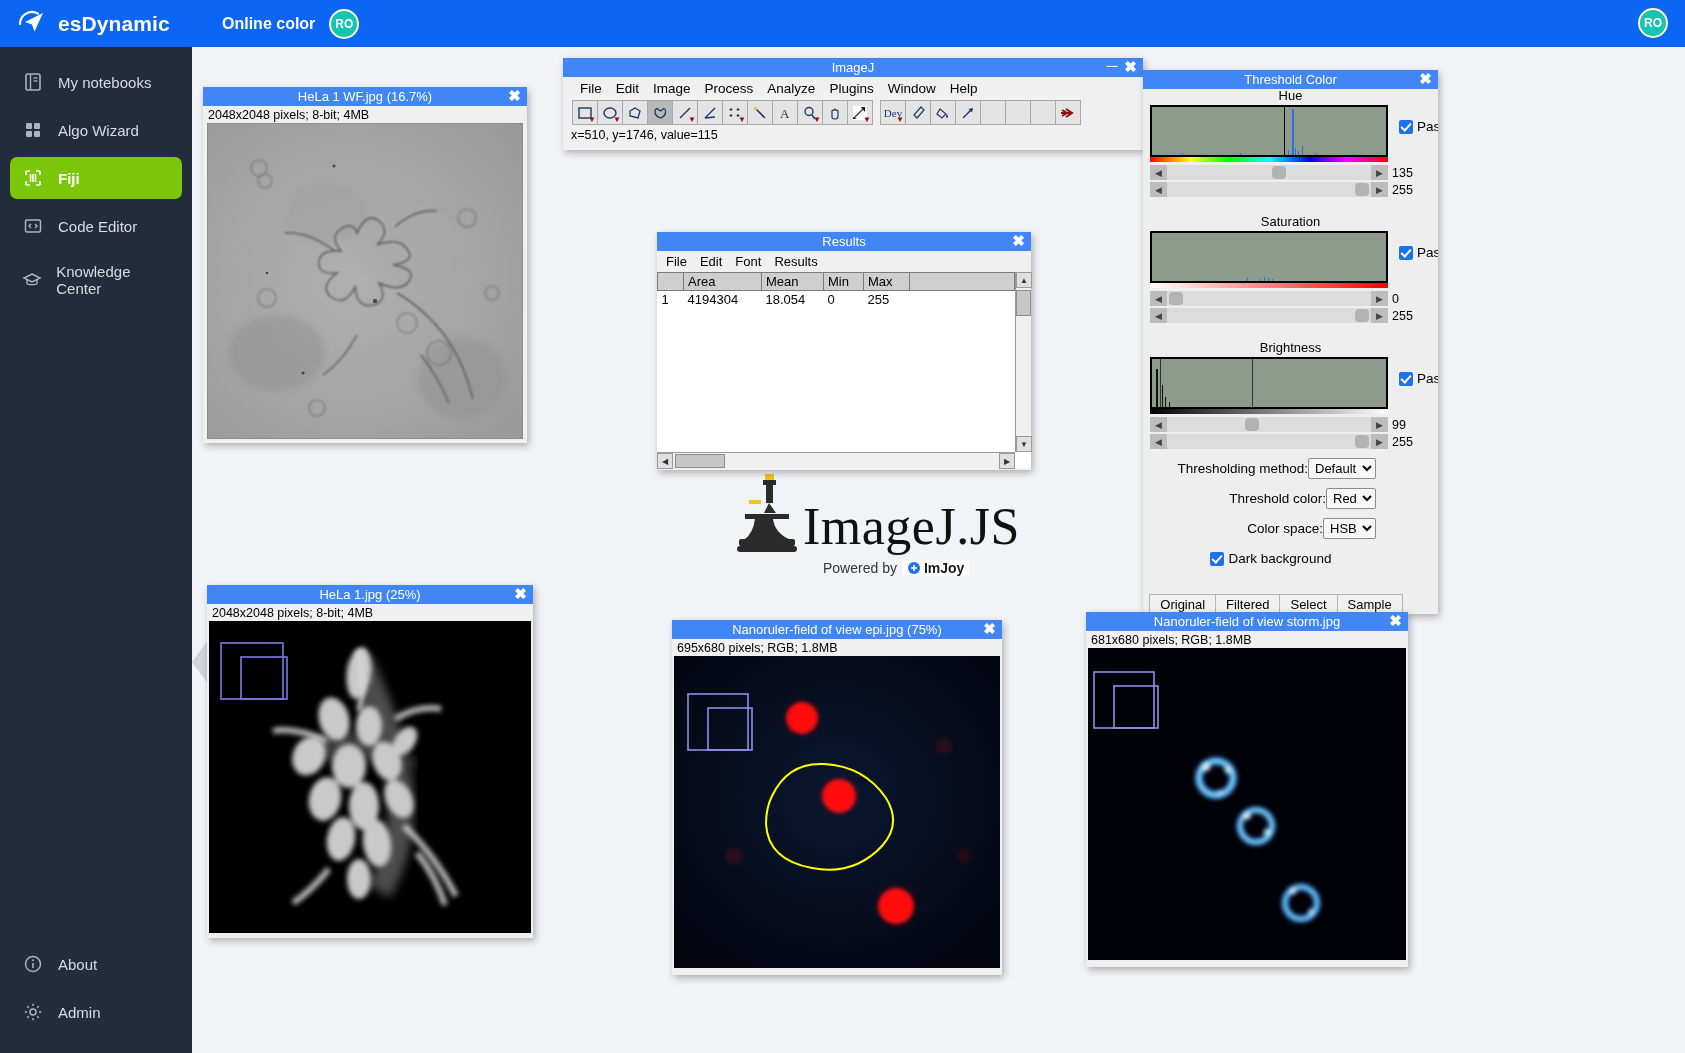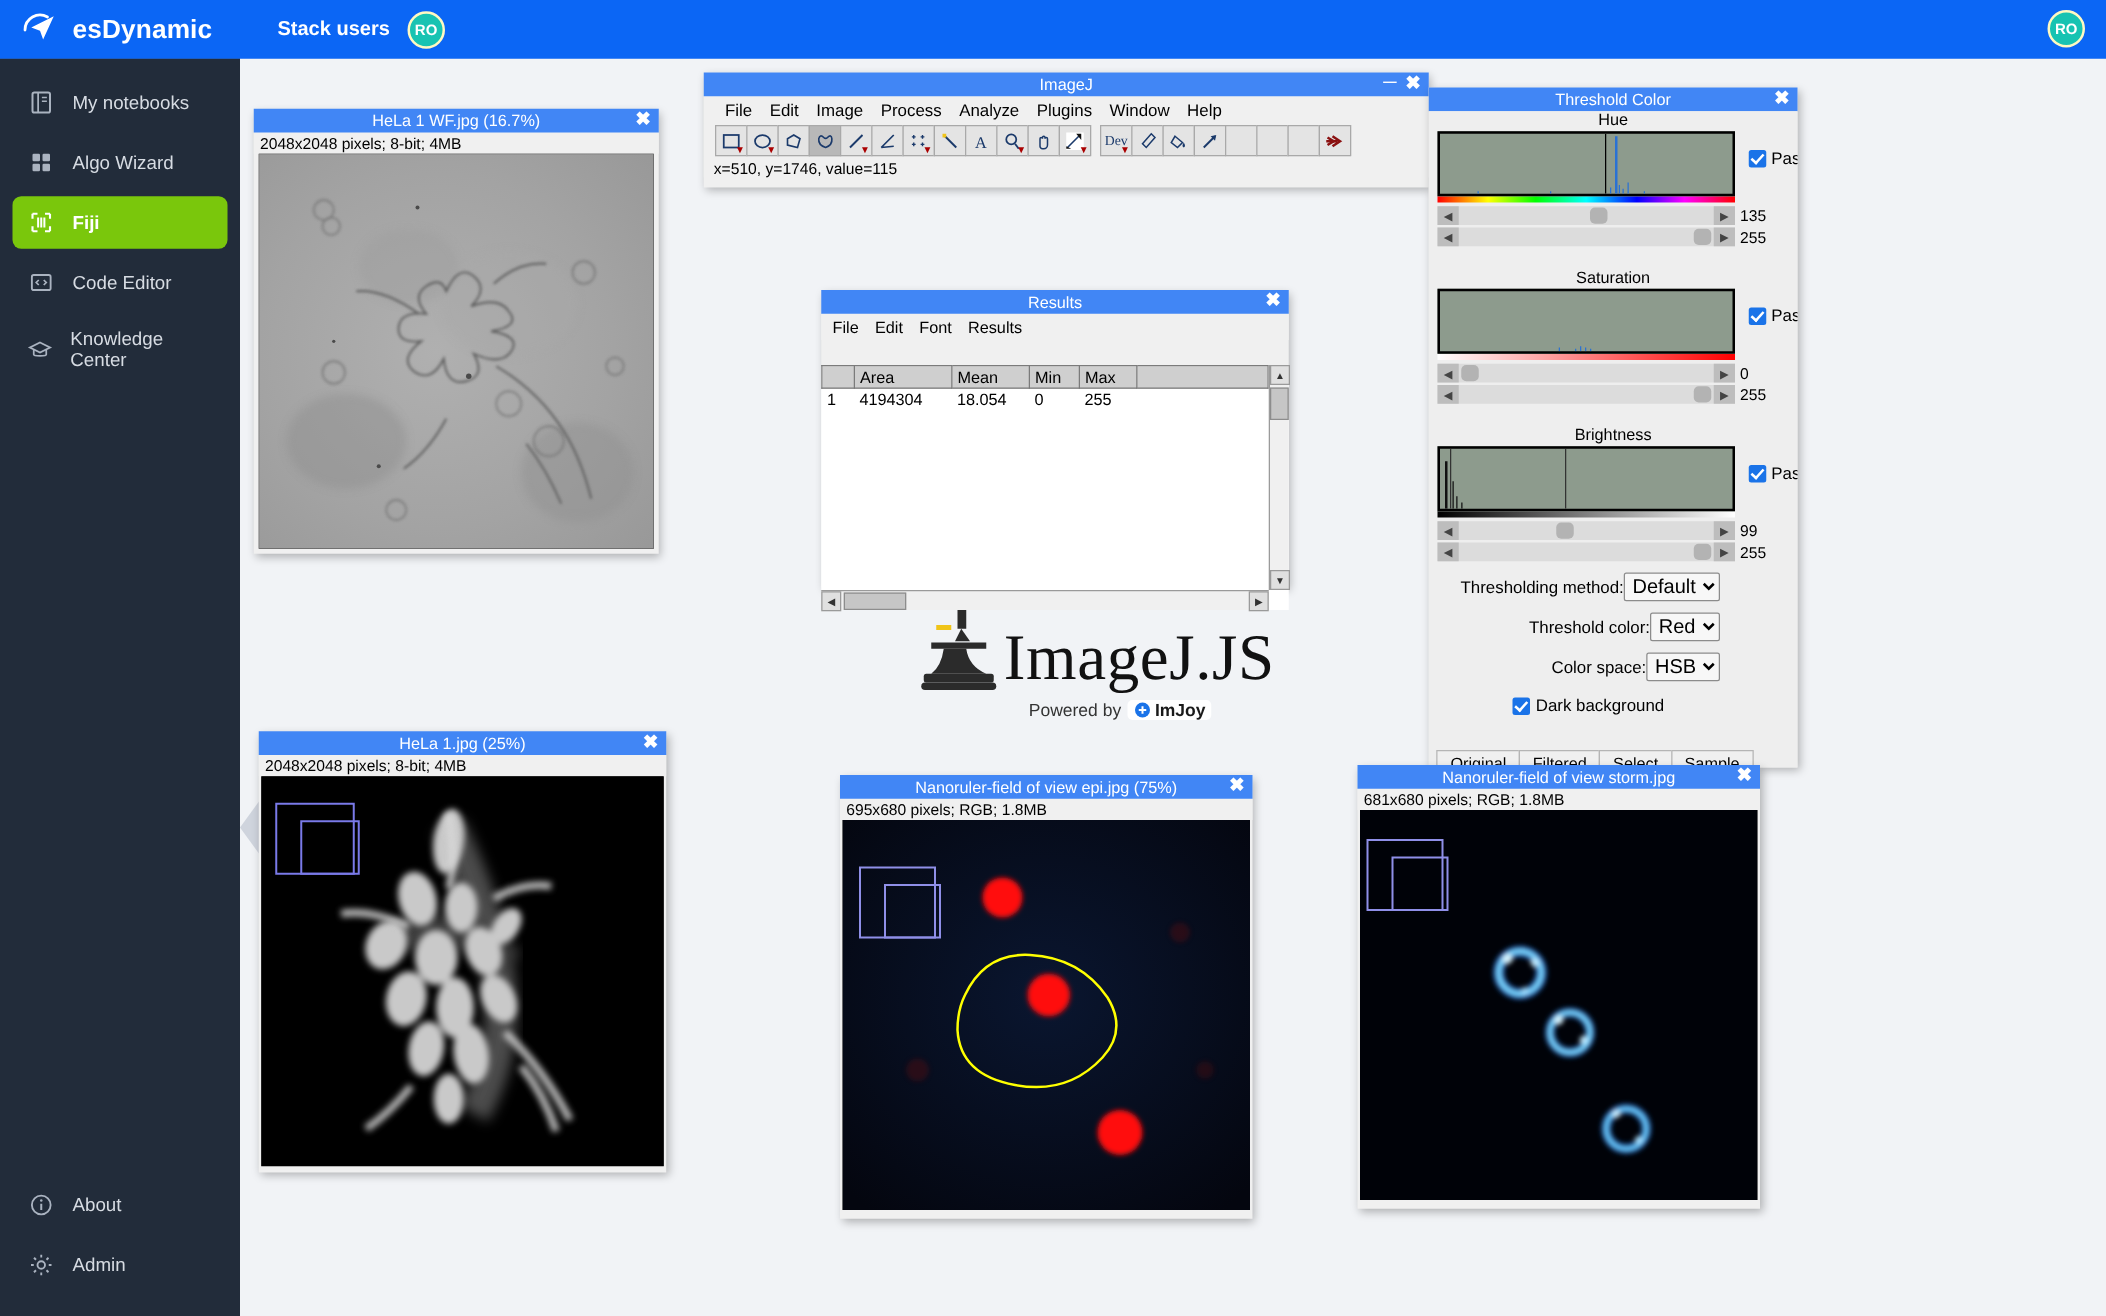--- a/index.html
+++ b/index.html
@@ -94,21 +94,21 @@
   .tbtn.blank{ background:#e4e4e4; }
   .tbtn .tri{ position:absolute; right:1px; bottom:0px; color:#a00; font-size:8px; line-height:8px;}
   #ij-status{
     font-size:12.5px; padding:3px 0 0 8px; color:#000; background:#f0f0f0;
   }
 
   
   #results{ left:657px; top:232px; width:374px; height:238px; }
   #res-menu{ display:flex; font-size:13px; padding:3px 5px 3px 9px; background:#f0f0f0;}
   #res-menu span{ padding:0 9px 0 0; margin-right:4px; cursor:pointer;}
-  #res-body{ position:relative; width:374px; height:196px; background:#fff;margin-top:20px; }
+  #res-body{ position:relative; width:374px; height:196px; background:#fff; }
   table.restab{ border-collapse:collapse; font-size:13px; width:358px; }
   table.restab th{
     background:#cfcfcf; border:1px solid #7b7b7b; font-weight:normal; text-align:left;
     padding:1px 4px; height:18px;
   }
   table.restab td{ padding:1px 4px; height:18px; border:0; font-size:13px;}
   .vscroll{
     position:absolute; right:0; top:0; width:16px; bottom:16px; background:#f0f0f0;
     border-left:1px solid #9a9a9a;
   }
@@ -143,21 +143,21 @@
   .slider .arrL,.slider .arrR{
     position:absolute; top:0; width:17px;height:15px; background:#bdbdbd;
     display:flex;align-items:center;justify-content:center;font-size:9px;color:#444;
   }
   .slider .arrL{ left:0;} .slider .arrR{ right:0;}
   .slider .knob{ position:absolute; top:1px; width:14px;height:13px;background:#b3b3b3;border-radius:4px;}
   .slider-val{ font-size:12.5px; margin-left:4px; color:#000; }
   .form-row{ display:flex; align-items:center; justify-content:flex-end; gap:0; padding-right:62px; margin-top:9px;}
   .form-row .lab{ font-size:13.5px; color:#000;}
   .form-row select{
-    font-family:"Liberation Sans",sans-serif; font-size:16px; padding:1px 2px;
+    font-family:"Liberation Sans",sans-serif; font-size:13px; padding:1px 2px;
     border:1px solid #8c8c8c; background:#f7f7f7; border-radius:2px;
   }
   #darkrow{ display:flex; align-items:center; gap:5px; justify-content:center; margin-top:12px; padding-right:40px;}
   #btnrow{ display:flex; justify-content:center; gap:0; margin-top:28px; padding-right:30px;}
   #btnrow .b{
     font-size:13px; padding:2px 10px; border:1px solid #b5b5b5; background:#f0f0f0;
     margin-right:-1px; cursor:pointer;
   }
   #btnrow2{ display:flex; justify-content:center; margin-top:3px; padding-right:30px; }
 
@@ -183,21 +183,21 @@
   <div id="brand">
     <span class="logo">
       <svg width="30" height="30" viewBox="0 0 30 30">
         <path d="M3 15 A12 12 0 0 1 21 4.6" stroke="#fff" stroke-width="2.2" fill="none" stroke-linecap="round"></path>
         <path d="M26 4 L8 13 L15 15.5 L17.5 22.5 Z" fill="#fff"></path>
       </svg>
     </span>
     <span class="name">esDynamic</span>
   </div>
   <div id="online">
-    <span class="lbl">Stack users</span>
+    <span class="lbl">Online color</span>
     <span class="avatar">RO</span>
   </div>
   <span class="avatar right" id="topRightAvatar">RO</span>
 </div>
 
 <div id="sidebar">
   <div style="height:8px"></div>
 
   <div class="nav-item">
     <span class="ic">

